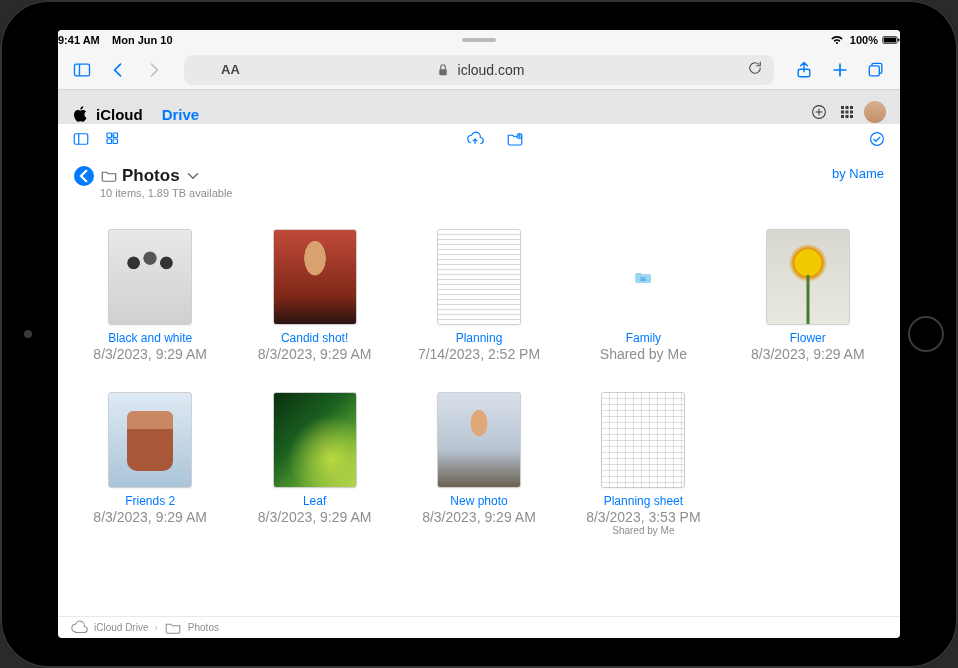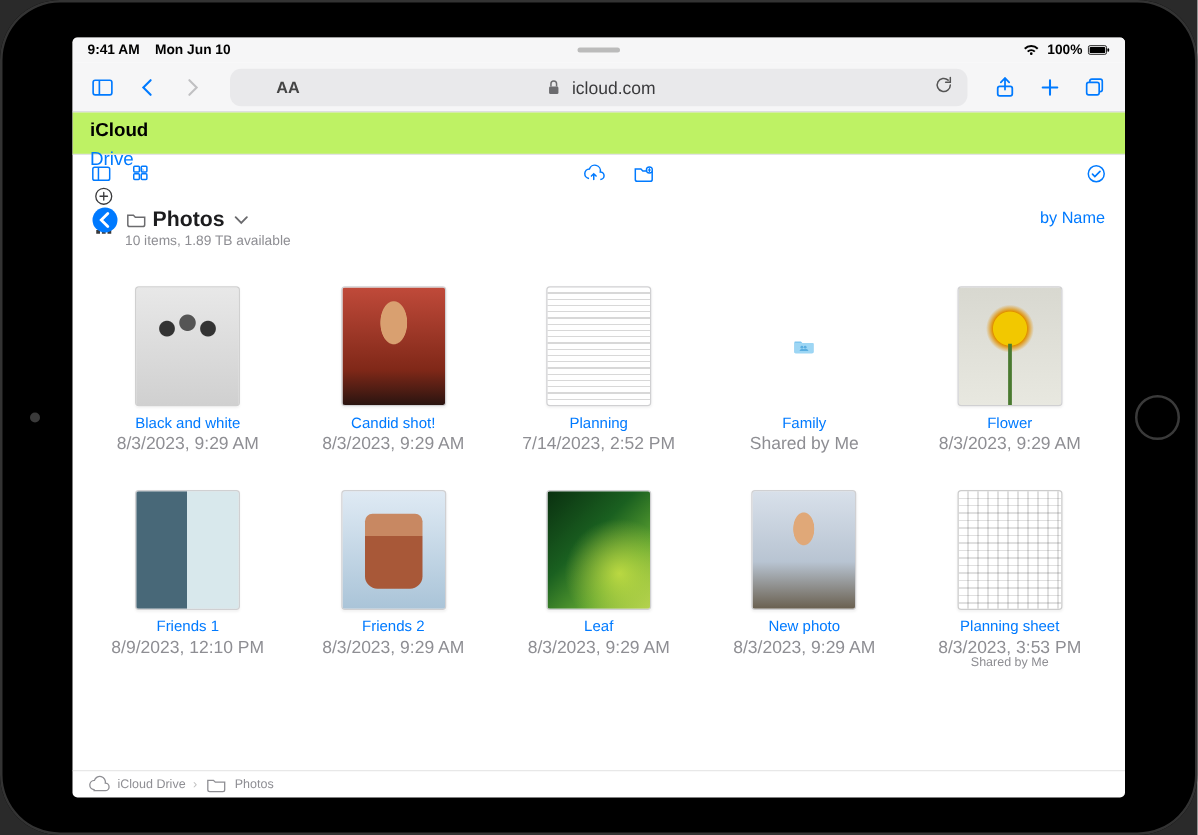--- a/index.html
+++ b/index.html
@@ -24,21 +24,21 @@
 }
 
 .screen {
   flex: 1; background: #fff; border-radius: 4px; overflow: hidden;
   display: flex; flex-direction: column; position: relative;
 }
 
 
 .status {
   height: 20px; display: flex; align-items: center; justify-content: space-between;
-  padding: 0 12px; font-size: 11px; font-weight: 600; color: #000; background: #f6f6f7;
+  padding: 0 0; font-size: 11px; font-weight: 600; color: #000; background: #f6f6f7;
 }
 .status .center {
   position: absolute; left: 50%; transform: translateX(-50%);
   width: 34px; height: 4px; border-radius: 2px; background: #bbb;
 }
 .status .Sright { display: flex; align-items: center; gap: 4px; }
 
 
 .safari {
   height: 40px; background: #f6f6f7; border-bottom: 1px solid #d6d6d8;
@@ -49,25 +49,25 @@
 .urlbar {
   flex: 1; margin: 0 8px; height: 30px; background: #e9e9eb; border-radius: 9px;
   display: flex; align-items: center; justify-content: center; gap: 6px;
   font-size: 14px; color: #3a3a3c; position: relative;
 }
 .urlbar .aA { position: absolute; left: 10px; font-size: 13px; font-weight: 600; color: #444; margin-left: 27px; }
 .urlbar .refresh { position: absolute; right: 10px; color: #555; }
 
 
 .ic-head {
-  height: 34px; background: #bef264; border-bottom: 1px solid #e3e3e5;
-  display: flex; align-items: flex-start; padding: 0 14px; gap: 6px; font-size: 15px; flex-direction: column;
+  height: 34px; background: #e5e5e5; border-bottom: 1px solid #e3e3e5;
+  display: flex; align-items: flex-end; padding: 0 14px; gap: 6px; font-size: 15px;
 }
 .ic-head .brand { color: #000; font-weight: 600; }
-.ic-head .brand2 { color: #007aff; font-weight: 400; }
+.ic-head .brand2 { color: #007aff; font-weight: 700; margin-left: 13px; }
 .ic-head .spacer { flex: 1; }
 .icn { width: 22px; height: 22px; display: flex; align-items: center; justify-content: center; color: #3a3a3c; }
 .avatar { width: 22px; height: 22px; border-radius: 50%; background: linear-gradient(#d9b090,#c28f6a); }
 
 
 .dr-bar {
   height: 34px; display: flex; align-items: center; gap: 14px; padding: 0 14px;
   color: #007aff;
 }
 .dr-bar .grow { flex: 1; }
@@ -330,25 +330,20 @@
           </div>
           <div class="iname">Family</div>
           <div class="imeta">Shared by Me</div>
         </div>
         <div class="item">
           <div class="thumb t-flower"></div>
           <div class="iname">Flower</div>
           <div class="imeta">8/3/2023, 9:29 AM</div>
         </div>
         <div class="item">
-          <div class="thumb t-fr1"></div>
-          <div class="iname">Friends 1</div>
-          <div class="imeta">8/9/2023, 12:10 PM</div>
-        </div>
-        <div class="item">
           <div class="thumb t-fr2"></div>
           <div class="iname">Friends 2</div>
           <div class="imeta">8/3/2023, 9:29 AM</div>
         </div>
         <div class="item">
           <div class="thumb t-leaf"></div>
           <div class="iname">Leaf</div>
           <div class="imeta">8/3/2023, 9:29 AM</div>
         </div>
         <div class="item">

